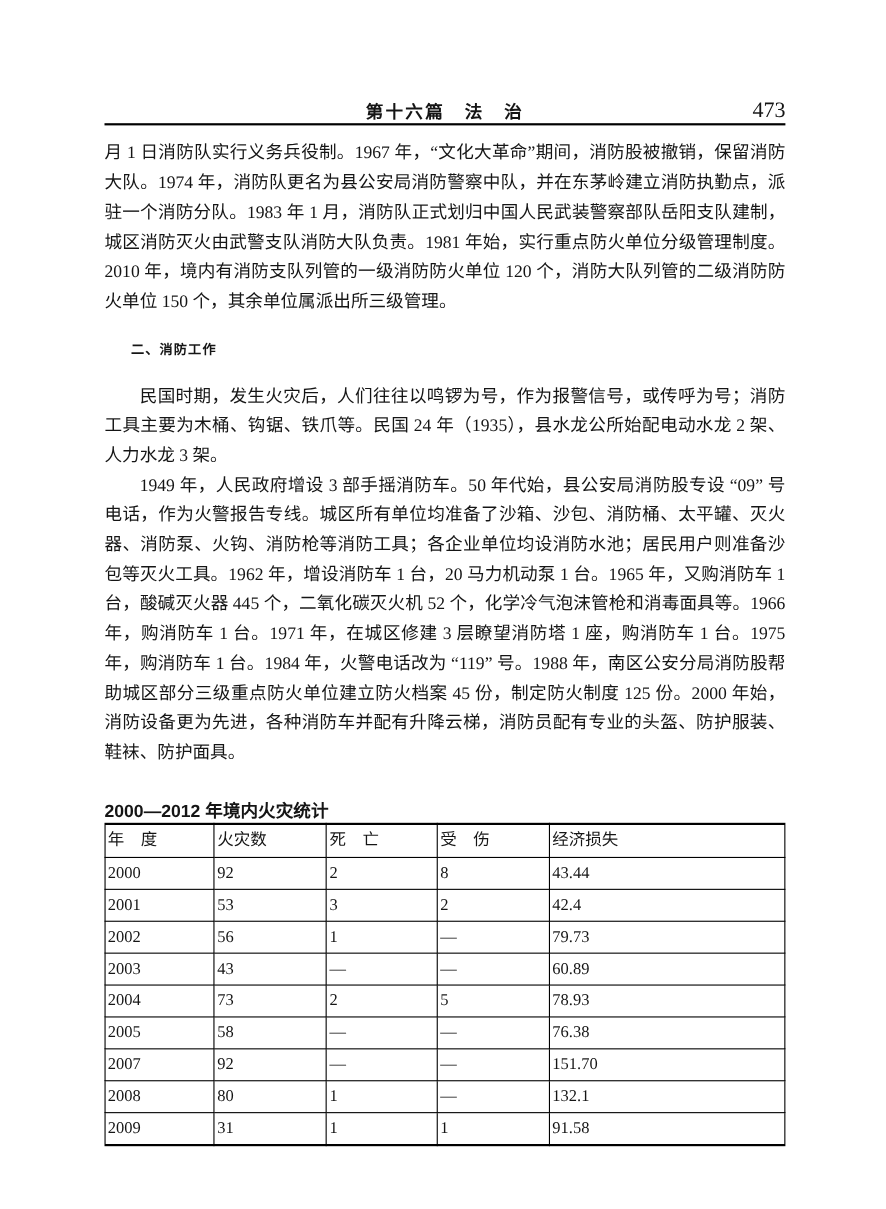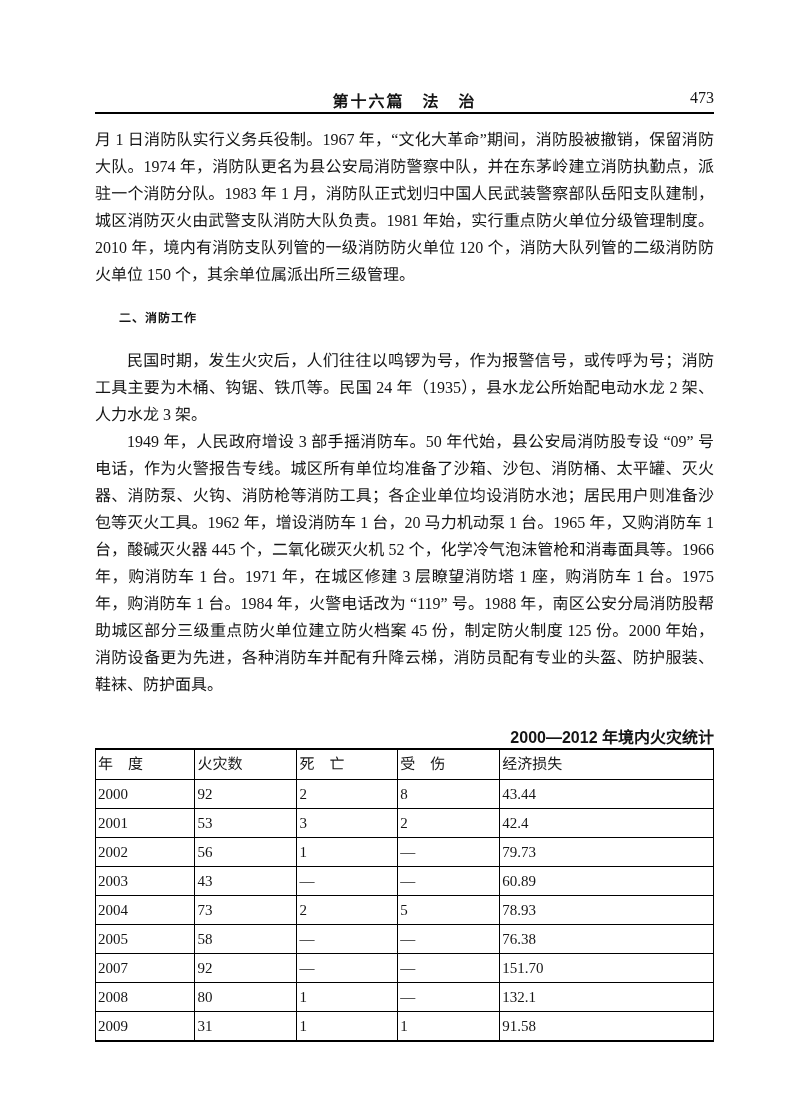--- a/index.html
+++ b/index.html
@@ -27,41 +27,41 @@
     left:0;right:0;top:0;
     text-align:center;
     font-family:"Liberation Sans","DejaVu Sans",sans-serif;
     font-weight:bold;
     font-size:16px;
     letter-spacing:2px;
   }
   .page-number{
     position:absolute;
     right:0;top:1px;
-    font-size:16px;
+    font-size:20px;
   }
   
   .bodytext{
     font-size:16px;
     line-height:27px;
     text-align:justify;
   }
   .para{margin:0;}
   .para.indent{text-indent:2em;}
   .section-heading{
     margin:17px 0 15px 0;
     text-indent:2em;
     font-weight:bold;
     font-size:12px;
     letter-spacing:1px;
   }
   
   .table-title{
     margin-top:26px;
-    text-align:right;
+    text-align:left;
     font-family:"Liberation Sans","DejaVu Sans",sans-serif;
     font-weight:bold;
     font-size:16px;
   }
   .table-meta{
     display:flex;
     justify-content:space-between;
     align-items:flex-end;
     margin-top:6px;
     margin-bottom:3px;

